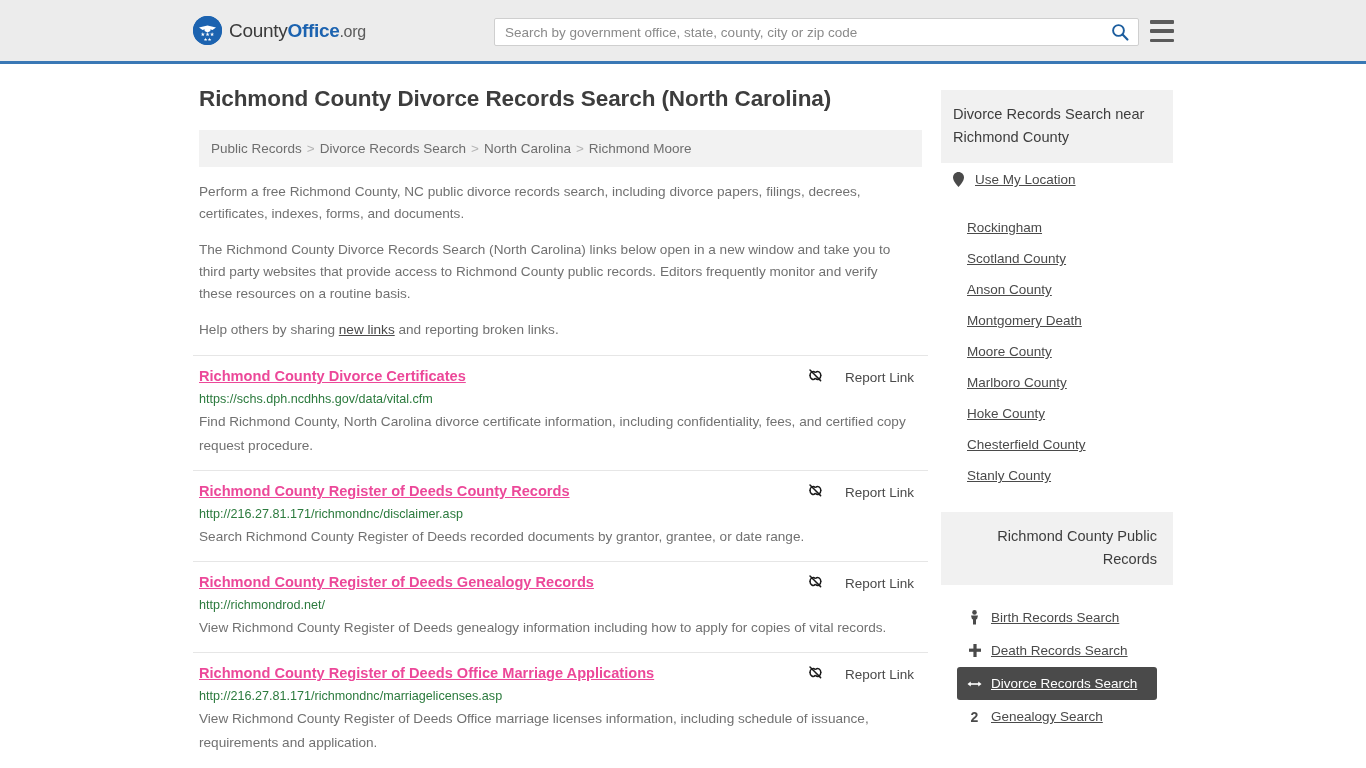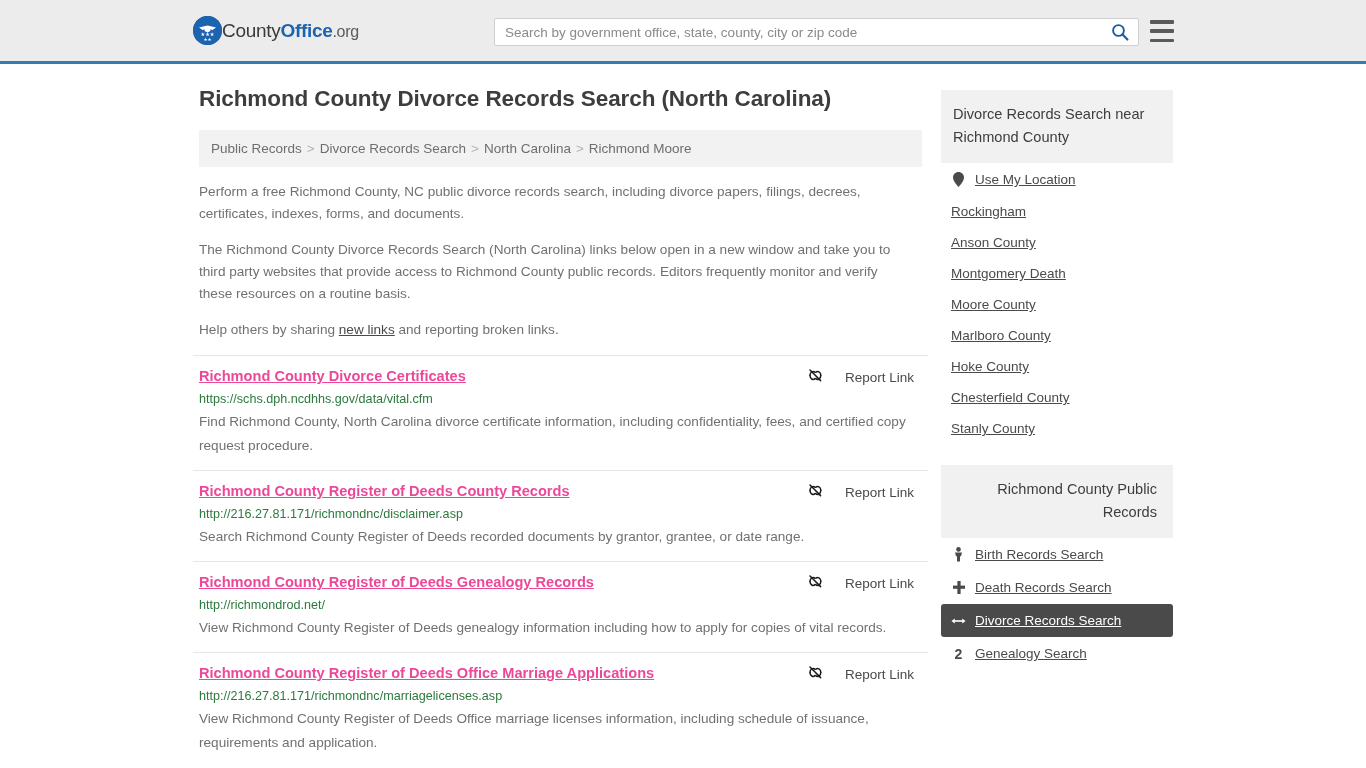--- a/index.html
+++ b/index.html
@@ -18,20 +18,21 @@
     background: #ececec;
     border-bottom: 3px solid #3a78b5;
     display: flex;
     align-items: center;
     position: relative;
   }
   .logo-wrap {
     display: flex;
     align-items: center;
     margin-left: 193px;
+    gap: 7px;
     text-decoration: none;
   }
   .logo-mark {
     width: 29px; height: 29px;
     border-radius: 50%;
     background: #1c63b0;
     display: flex; flex-direction: column;
     align-items: center; justify-content: center;
     flex: none;
     position: relative;
@@ -192,21 +193,21 @@
 
   
   .side-box-head {
     background: #f1f1f1;
     padding: 13px 16px 14px 12px;
     font-size: 14.6px;
     font-weight: normal;
     color: #3d3d3d;
     line-height: 23px;
   }
-  .side-list { margin: 0; padding: 0; list-style: none; }
+  .side-list { margin: 16px; padding: 0; list-style: none; }
   .side-list li { margin: 0; }
   .side-link {
     display: flex;
     align-items: center;
     gap: 9px;
     padding: 9px 10px;
     font-size: 13.5px;
     color: #4a4a4a;
     text-decoration: none;
     border-radius: 3px;
@@ -375,20 +376,23 @@
             </svg>
           </span>
           <span class="label">Use My Location</span>
         </a>
 
         <ul class="side-list" id="county-list">
             <li>
               <a href="#" class="county-link">Rockingham</a>
             </li>
             <li>
+              <a href="#" class="county-link">Scotland County</a>
+            </li>
+            <li>
               <a href="#" class="county-link">Anson County</a>
             </li>
             <li>
               <a href="#" class="county-link">Montgomery Death</a>
             </li>
             <li>
               <a href="#" class="county-link">Moore County</a>
             </li>
             <li>
               <a href="#" class="county-link">Marlboro County</a>

